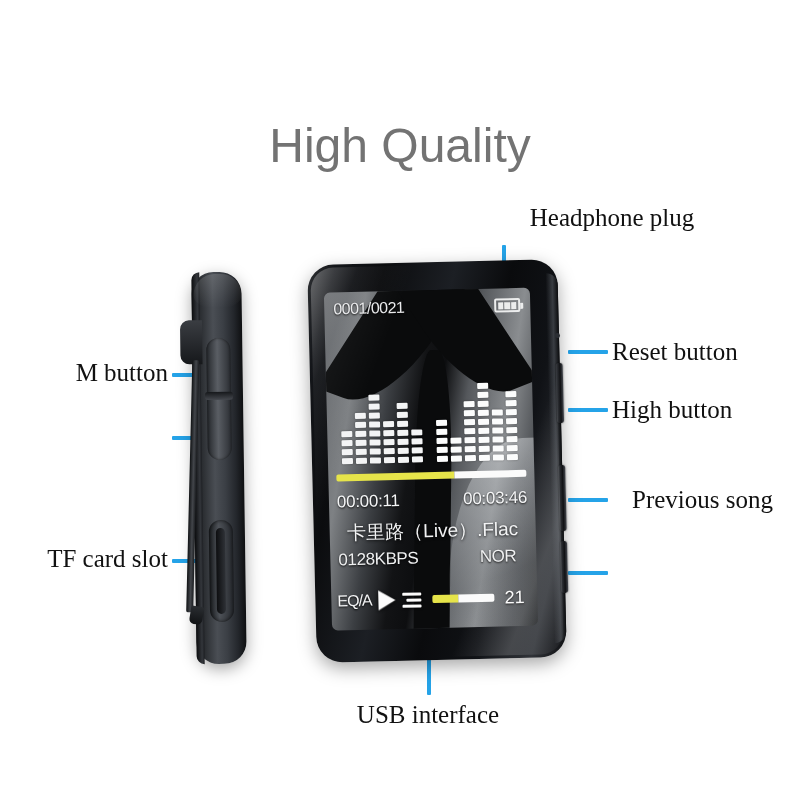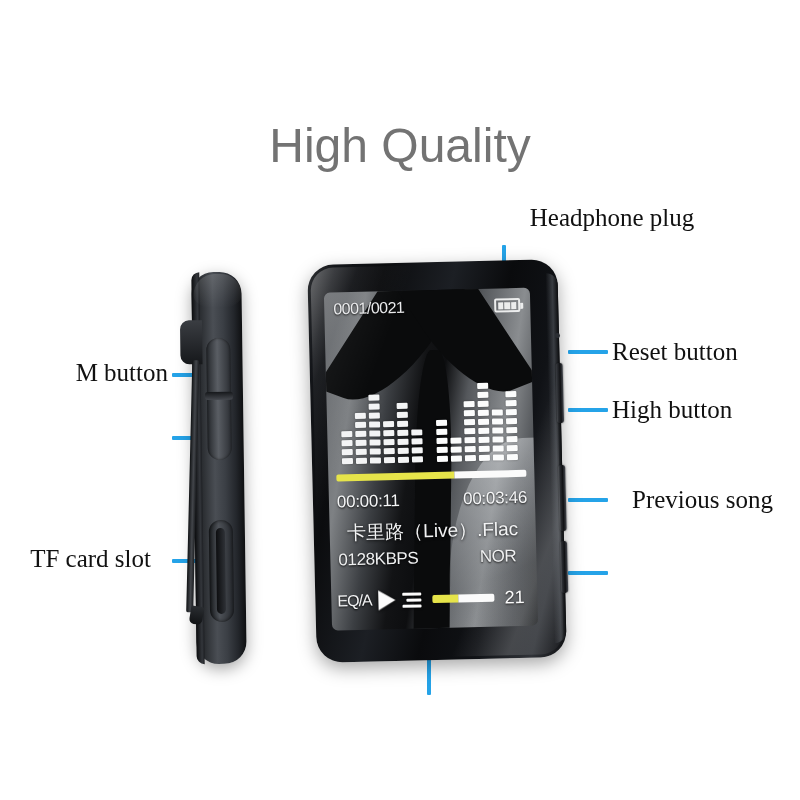--- a/index.html
+++ b/index.html
@@ -413,34 +413,35 @@
   <div class="title-sub" style="color: #737373;">High Quality</div>
 
   <div class="callout" style="left:612px; top:203px; transform:translateX(-50%);">Headphone plug</div>
   <div class="leader v" style="left: 502px; top: 245px; height: 44px; background: rgb(37, 163, 232);"></div>
 
   <div class="callout left-side" style="right:632px; top:358px;">M button</div>
   <div class="leader h" style="left: 172px; top: 373px; width: 44px; background: rgb(37, 163, 232);"></div>
 
   <div class="leader h" style="left: 172px; top: 436px; width: 44px; background: rgb(37, 163, 232);"></div>
 
-  <div class="callout left-side" style="right:649px; top:544px;">TF card slot</div>
+  <div class="callout left-side" style="right:632px; top:544px;">TF card slot</div>
   <div class="leader h" style="left: 172px; top: 559px; width: 44px; background: rgb(37, 163, 232);"></div>
 
   <div class="callout right-side" style="left:612px; top:337px;">Reset button</div>
   <div class="leader h" style="left: 568px; top: 350px; width: 40px; background: rgb(37, 163, 232);"></div>
 
   <div class="callout right-side" style="left:612px; top:395px;">High button</div>
   <div class="leader h" style="left: 568px; top: 408px; width: 40px; background: rgb(37, 163, 232);"></div>
 
   <div class="callout right-side" style="left:612px; top:485px;margin-left:20px;">Previous song</div>
   <div class="leader h" style="left: 568px; top: 498px; width: 40px; background: rgb(37, 163, 232);"></div>
 
   <div class="leader h" style="left: 568px; top: 571px; width: 40px; background: rgb(37, 163, 232);"></div>
 
+  <div class="callout" style="left:428px; top:700px; transform:translateX(-50%);">USB interface</div>
   <div class="leader v" style="left: 427px; top: 653px; height: 42px; background: rgb(37, 163, 232);"></div>
 
   <div id="side-device">
     <div class="side-shell"></div>
     <div class="side-front-edge"></div>
     <div class="side-shell-top-gloss"></div>
     <div class="clip">
       <div class="clip-top"></div>
       <div class="clip-arm"></div>
       <div class="clip-tip"></div>

